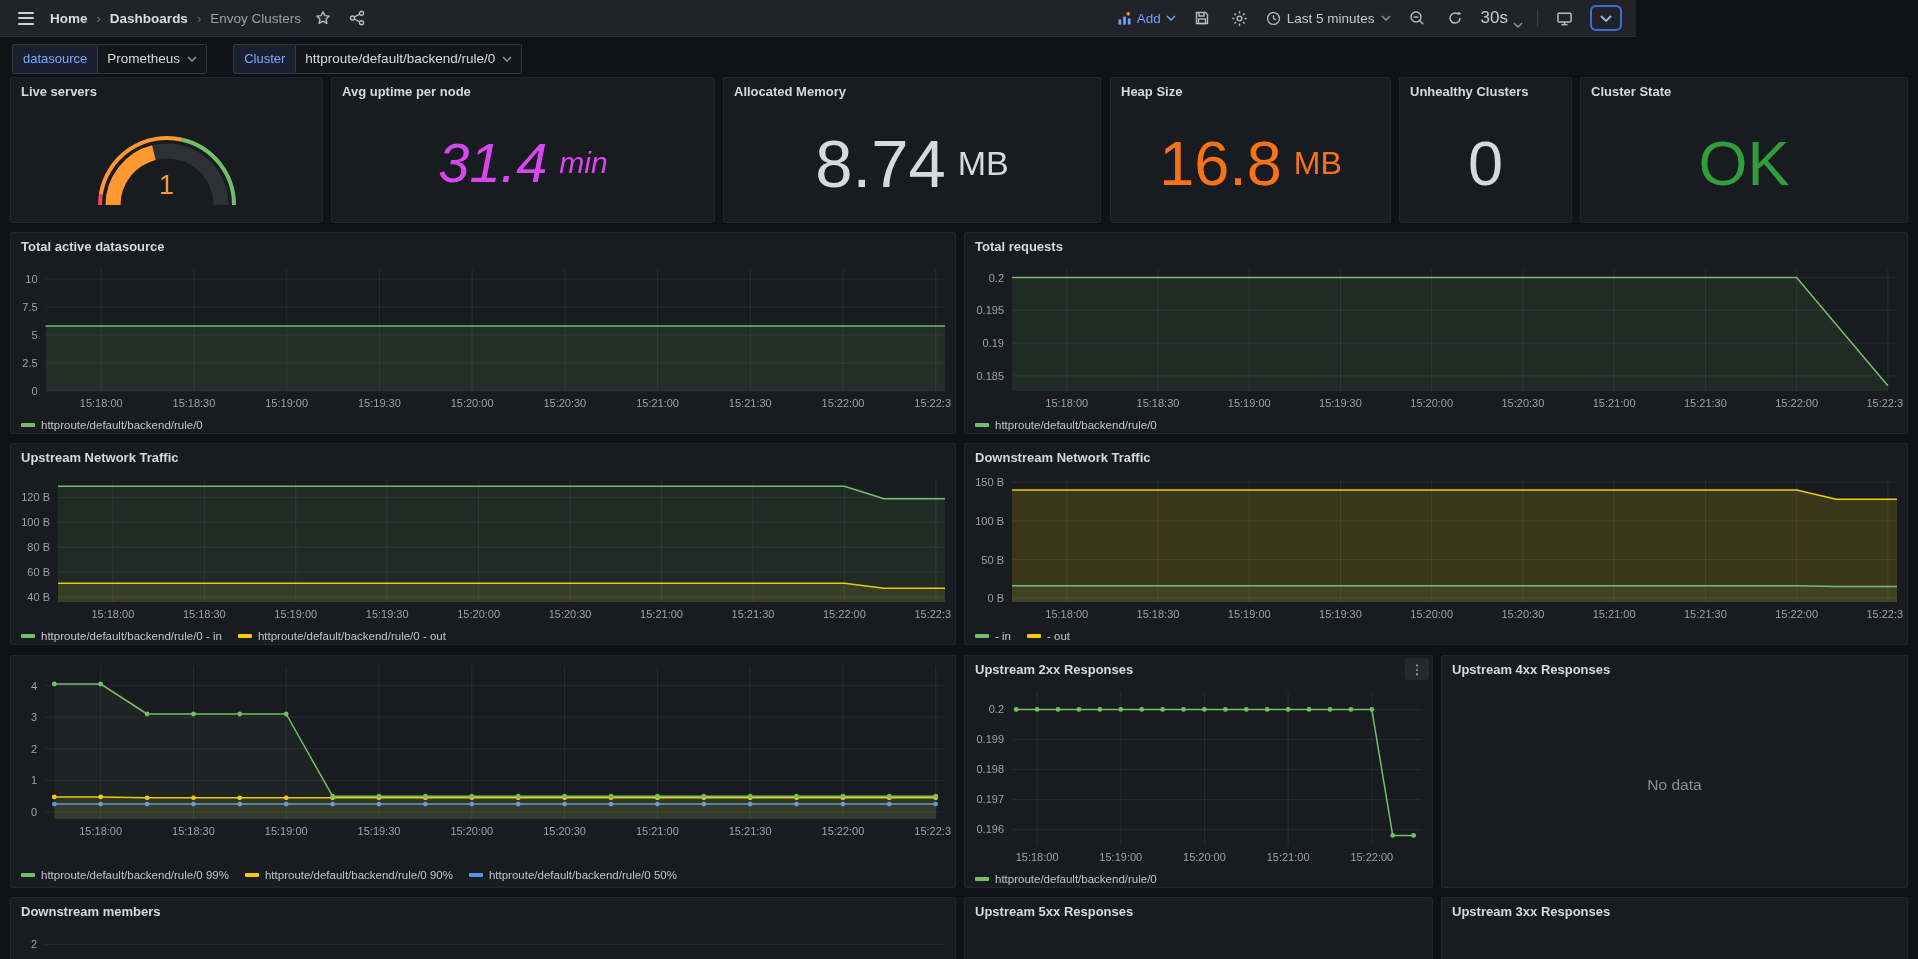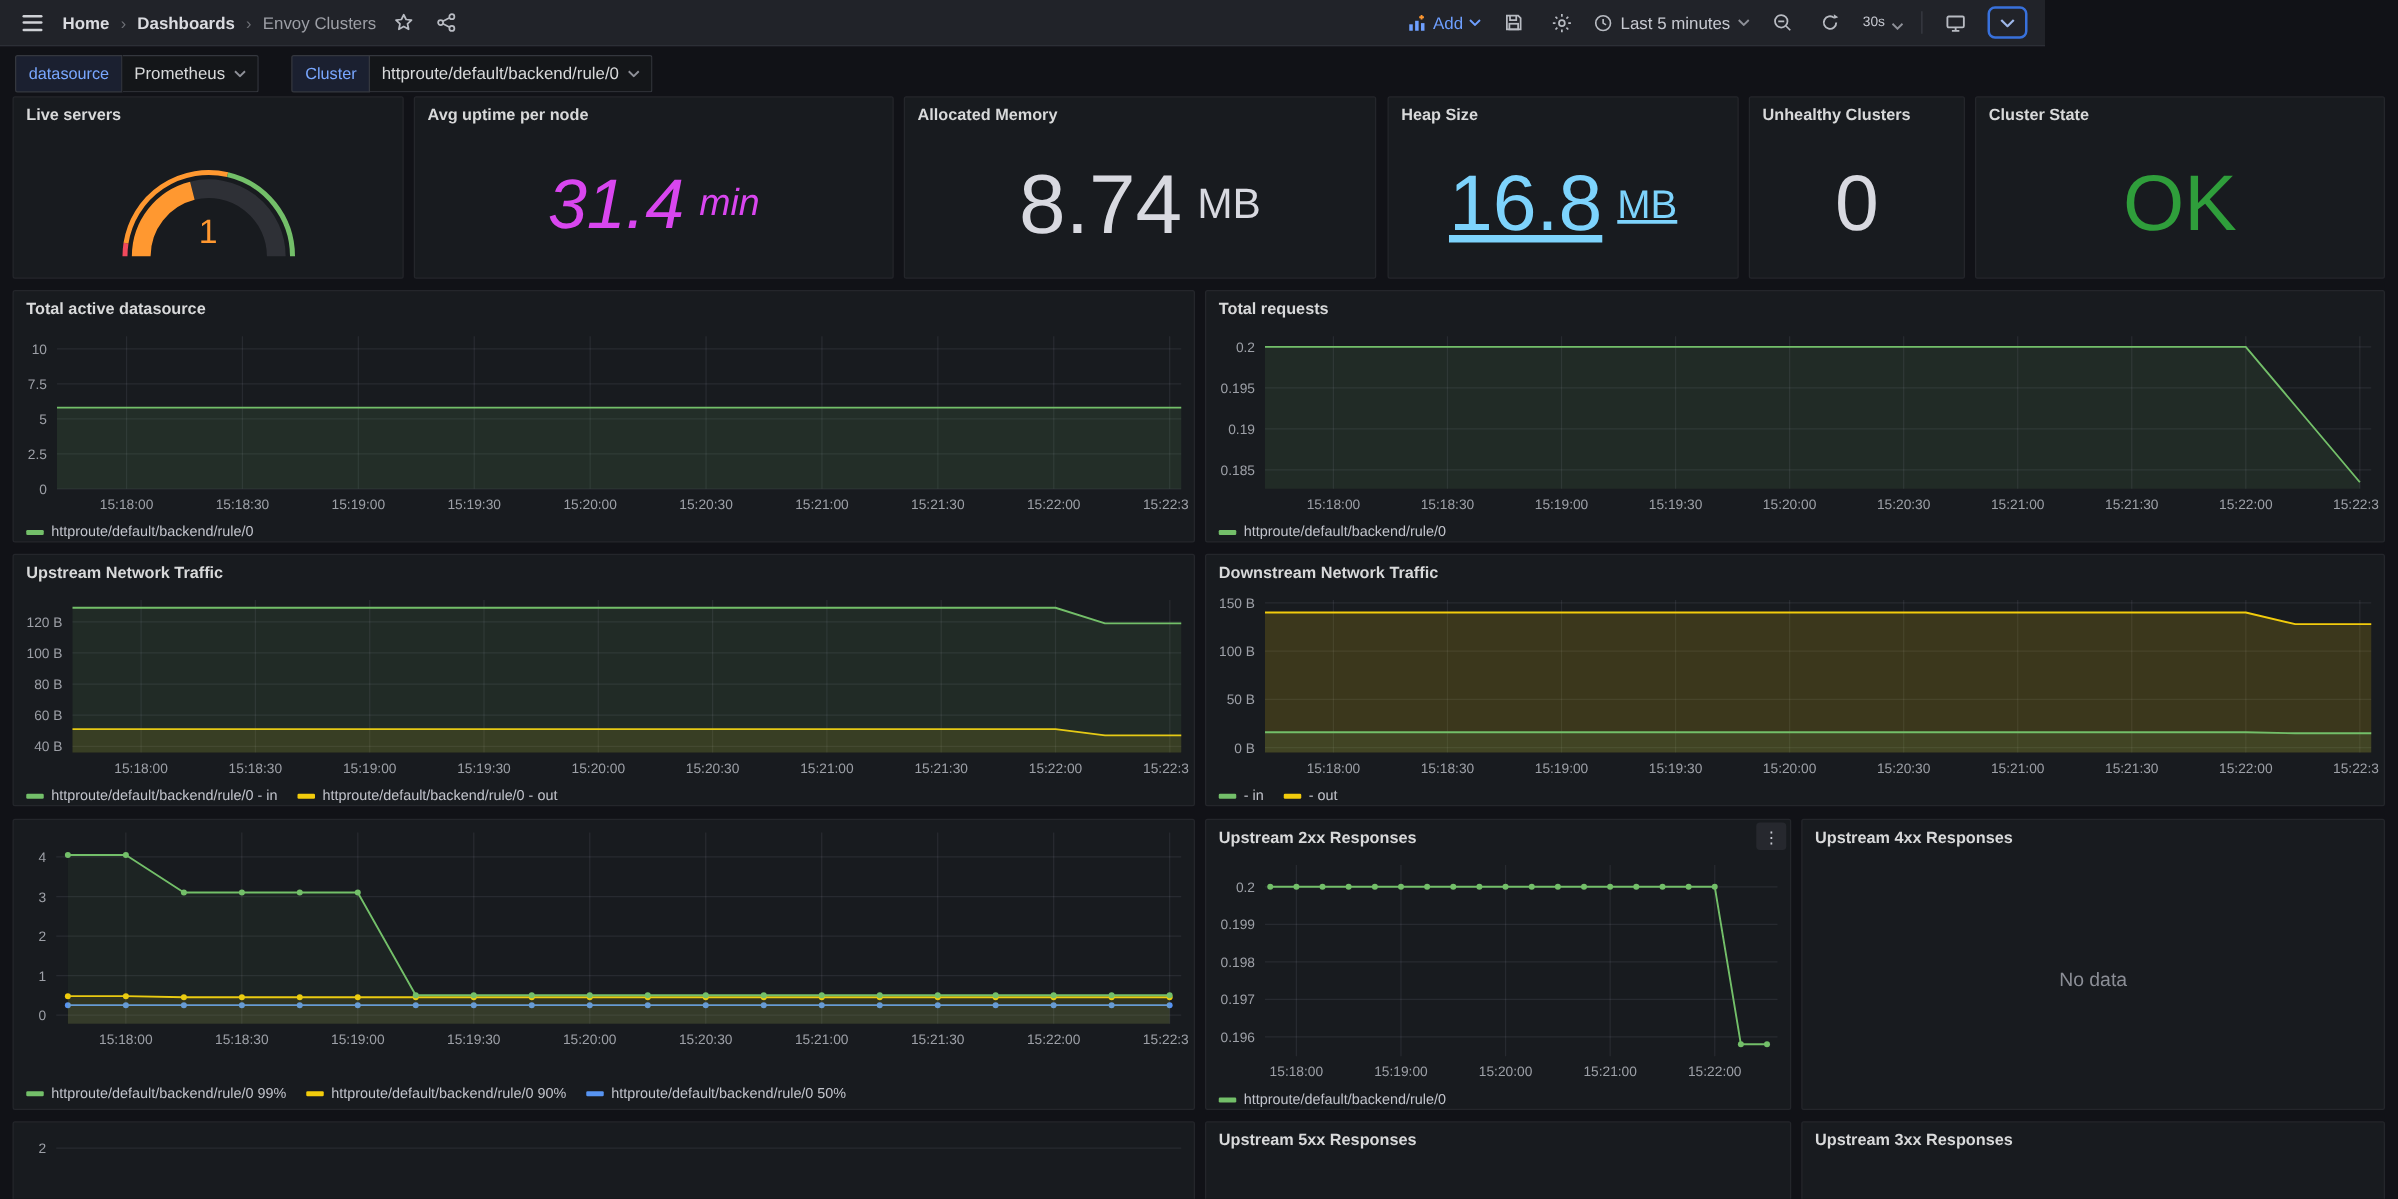--- a/index.html
+++ b/index.html
@@ -20,21 +20,21 @@
   .hamburger span { display:block; width:16px; height:2px; background:#cfd1d6; border-radius:1px; margin-left:4px; }
   .crumbs { display:flex; align-items:center; gap:9px; font-size:13.5px; }
   .crumb { color:#dadbe0; font-weight:700; cursor:pointer; }
   .crumb.current { color:#9d9fa6; font-weight:400; }
   .crumb-sep { color:#6e7076; font-size:13px; }
   .icon-btn { display:flex; align-items:center; justify-content:center; width:24px; height:24px; cursor:pointer; color:#b8bbc2; }
   .icon-btn svg { display:block; }
   .tb-right { margin-left:auto; display:flex; align-items:center; gap:14px; }
   .add-btn { display:flex; align-items:center; gap:5px; color:#6e9fff; font-size:13.5px; font-weight:500; cursor:pointer; }
   .time-btn { display:flex; align-items:center; gap:6px; color:#c7c9d1; font-size:13.5px; cursor:pointer; }
-  .interval-btn { display:flex; align-items:flex-end; gap:5px; color:#c7c9d1; font-size:11px; cursor:pointer; }
+  .interval-btn { display:flex; align-items:flex-end; gap:5px; color:#c7c9d1; font-size:17px; cursor:pointer; }
   .tb-divider { width:1px; height:18px; background:#3a3d44; }
   .kiosk-btn { width:32px; height:26px; border:2px solid #3871dc; border-radius:6px; display:flex; align-items:center; justify-content:center; cursor:pointer; color:#9db6e8; }
   
   .filters { position:absolute; left:12px; top:44px; display:flex; gap:26px; }
   .filter-pair { display:flex; }
   .filter-label {
     height:30px; line-height:28px; padding:0 10px; font-size:13px; color:#79a7ff;
     background:#1b2030; border:1px solid #34373e; border-radius:2px 0 0 2px; cursor:pointer;
   }
   .filter-value {
@@ -223,21 +223,21 @@
   <div class="stat-body" style="color: rgb(216, 217, 224);">
     <span class="stat-value" style="font-size:67px;">8.74</span>
     <span class="stat-unit" style="font-size:34px;">MB</span>
   </div>
 </section>
 
 <section class="panel" style="left:1110px; top:77px; width:281px; height:146px;">
   <div class="panel-header">
       <span class="panel-title">Heap Size</span>
     </div>
-  <div class="stat-body" style="color: #7dd3fc; text-decoration: underline;">
+  <div class="stat-body" style="color: #f97316;">
     <span class="stat-value" style="font-size:63px;">16.8</span>
     <span class="stat-unit" style="font-size:32px;">MB</span>
   </div>
 </section>
 
 <section class="panel" style="left:1399px; top:77px; width:173px; height:146px;">
   <div class="panel-header">
       <span class="panel-title">Unhealthy Clusters</span>
     </div>
   <div class="stat-body" style="color: rgb(216, 217, 224);">
@@ -618,20 +618,23 @@
 </section>
 
 <section class="panel" style="left:1441px; top:655px; width:467px; height:233px;">
   <div class="panel-header">
       <span class="panel-title">Upstream 4xx Responses</span>
     </div>
   <div class="no-data">No data</div>
 </section>
 
 <section class="panel" style="left:10px; top:897px; width:946px; height:90px;">
+  <div class="panel-header">
+      <span class="panel-title">Downstream members</span>
+    </div>
   <div class="chart-body"><svg width="936" height="62">
         <line x1="30" y1="20.434782608695645" x2="930" y2="20.434782608695645" stroke="rgba(204,204,220,0.09)"></line>
         <text x="22" y="24.434782608695645" text-anchor="end" fill="#9da0a7" font-size="11">2</text>
       </svg></div>
 </section>
 
 <section class="panel" style="left:964px; top:897px; width:469px; height:90px;">
   <div class="panel-header">
       <span class="panel-title">Upstream 5xx Responses</span>
     </div>

